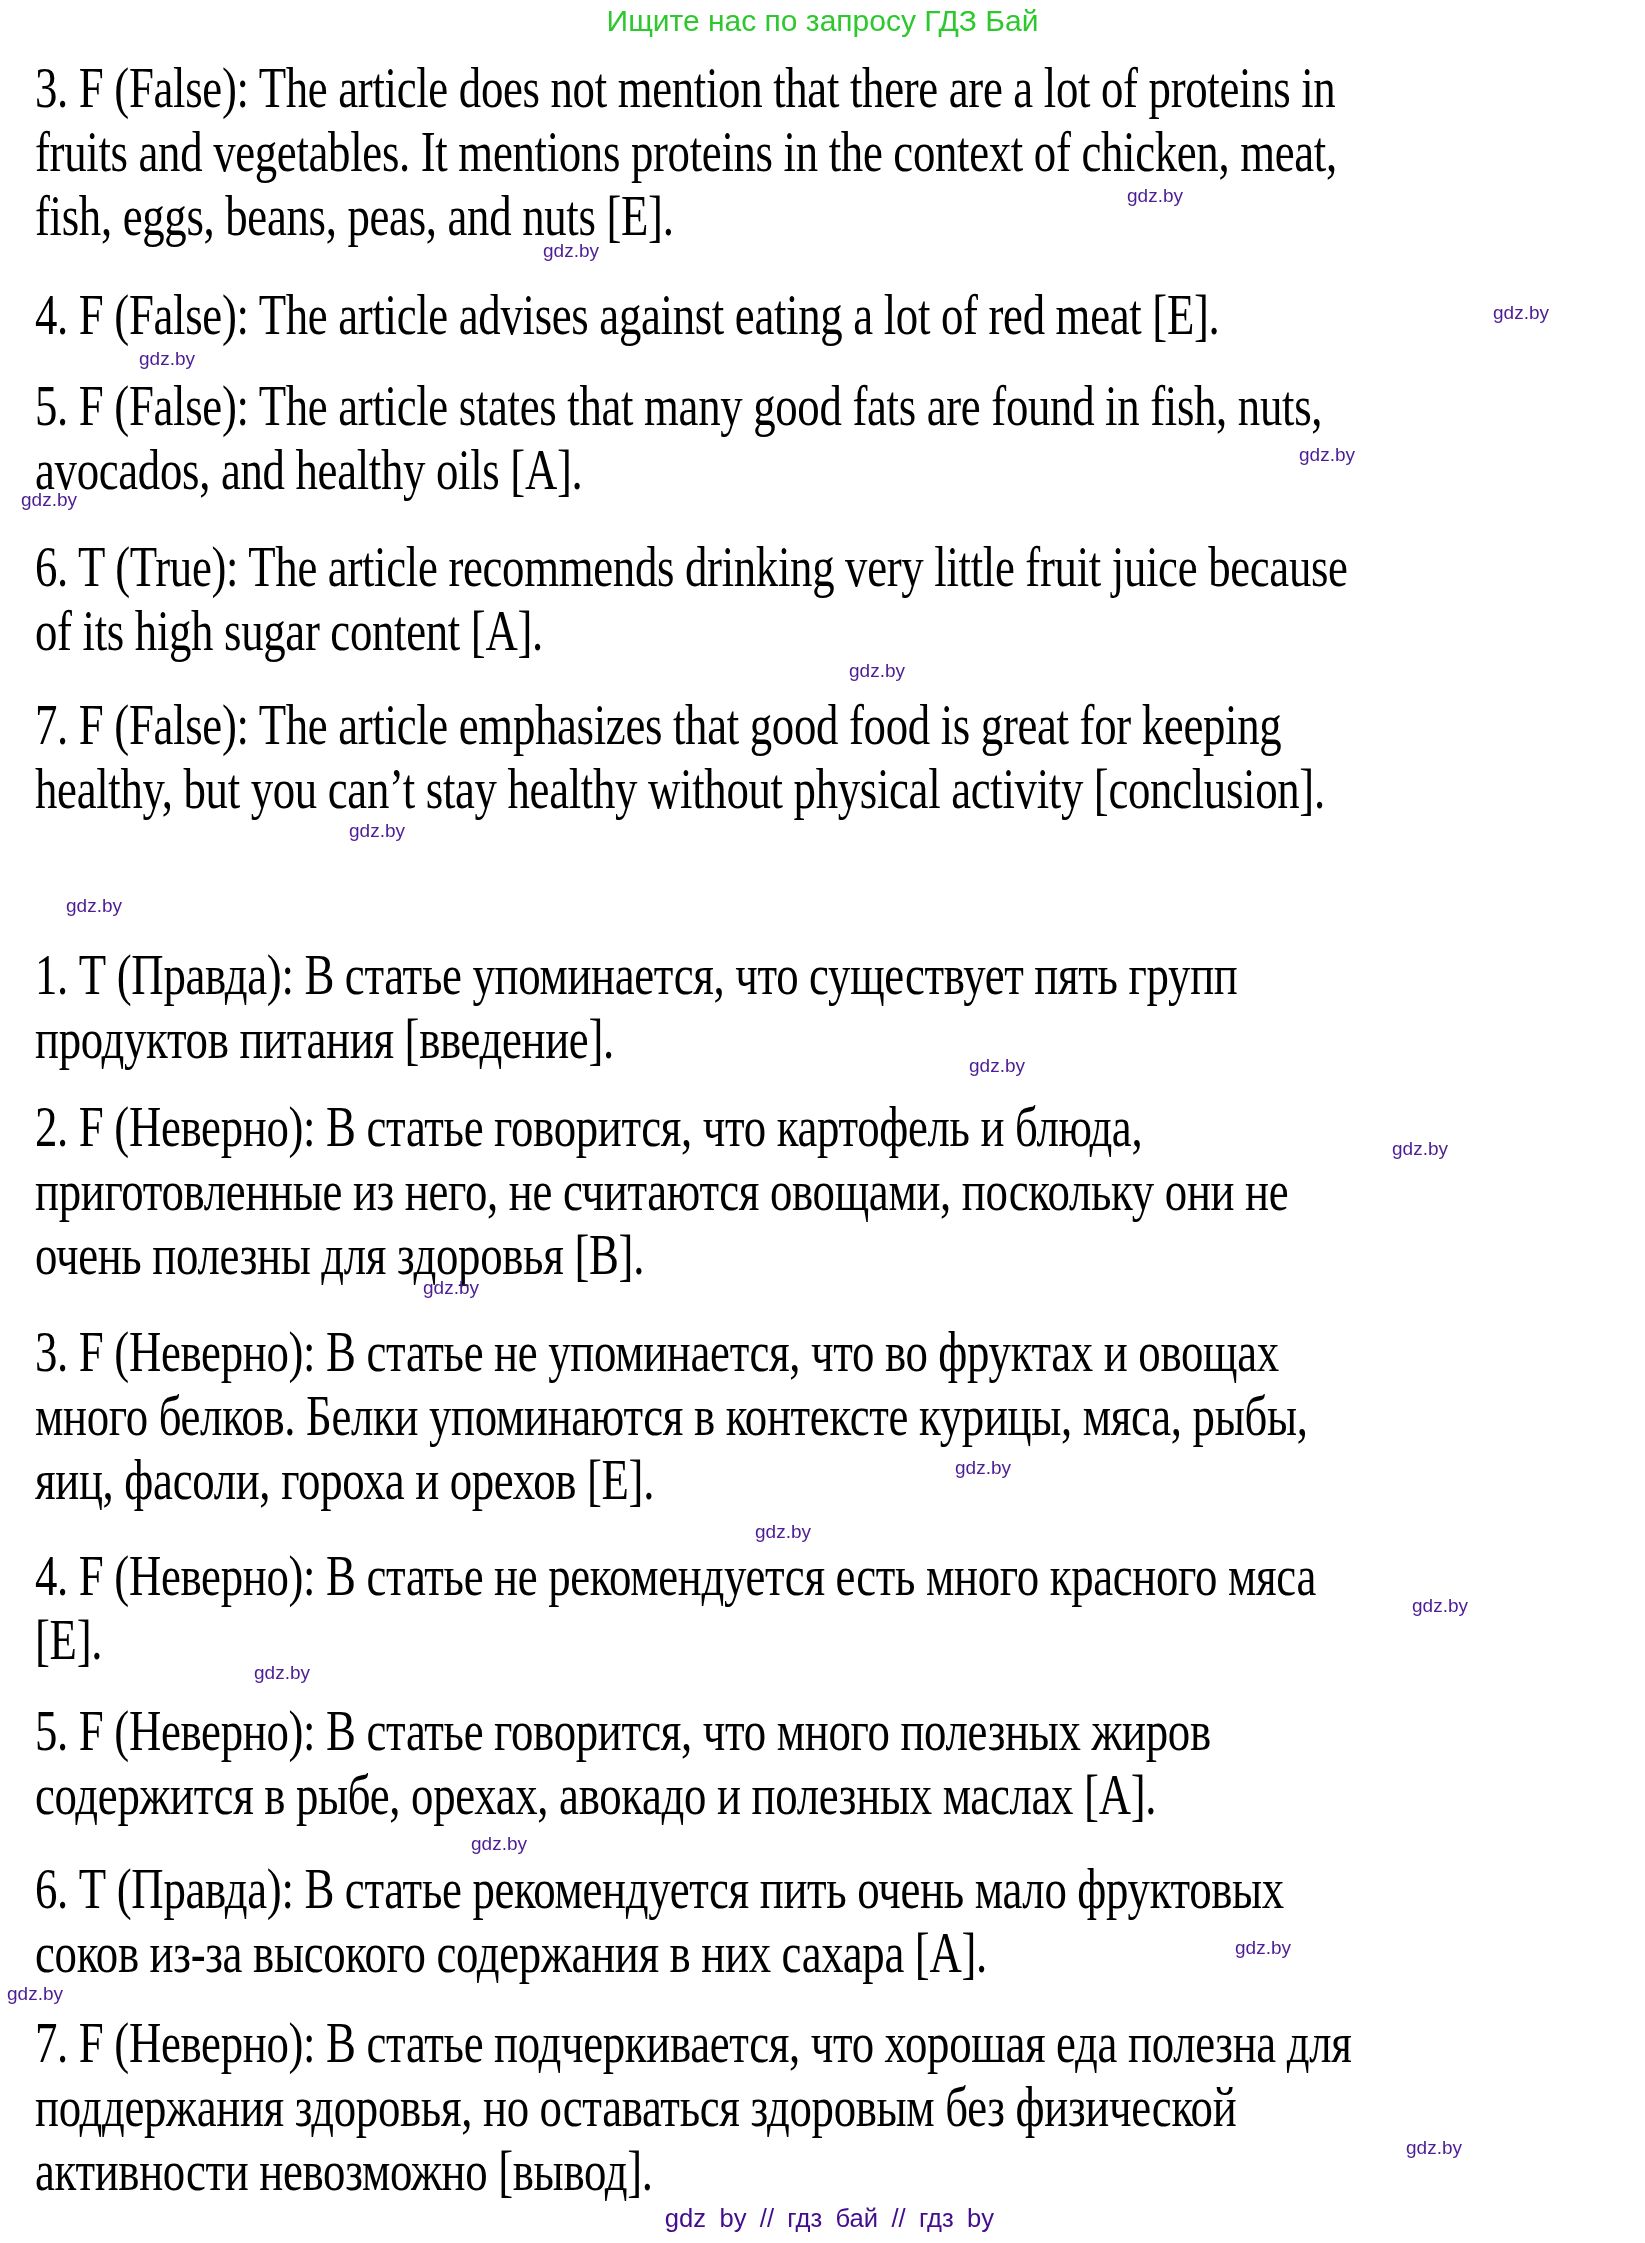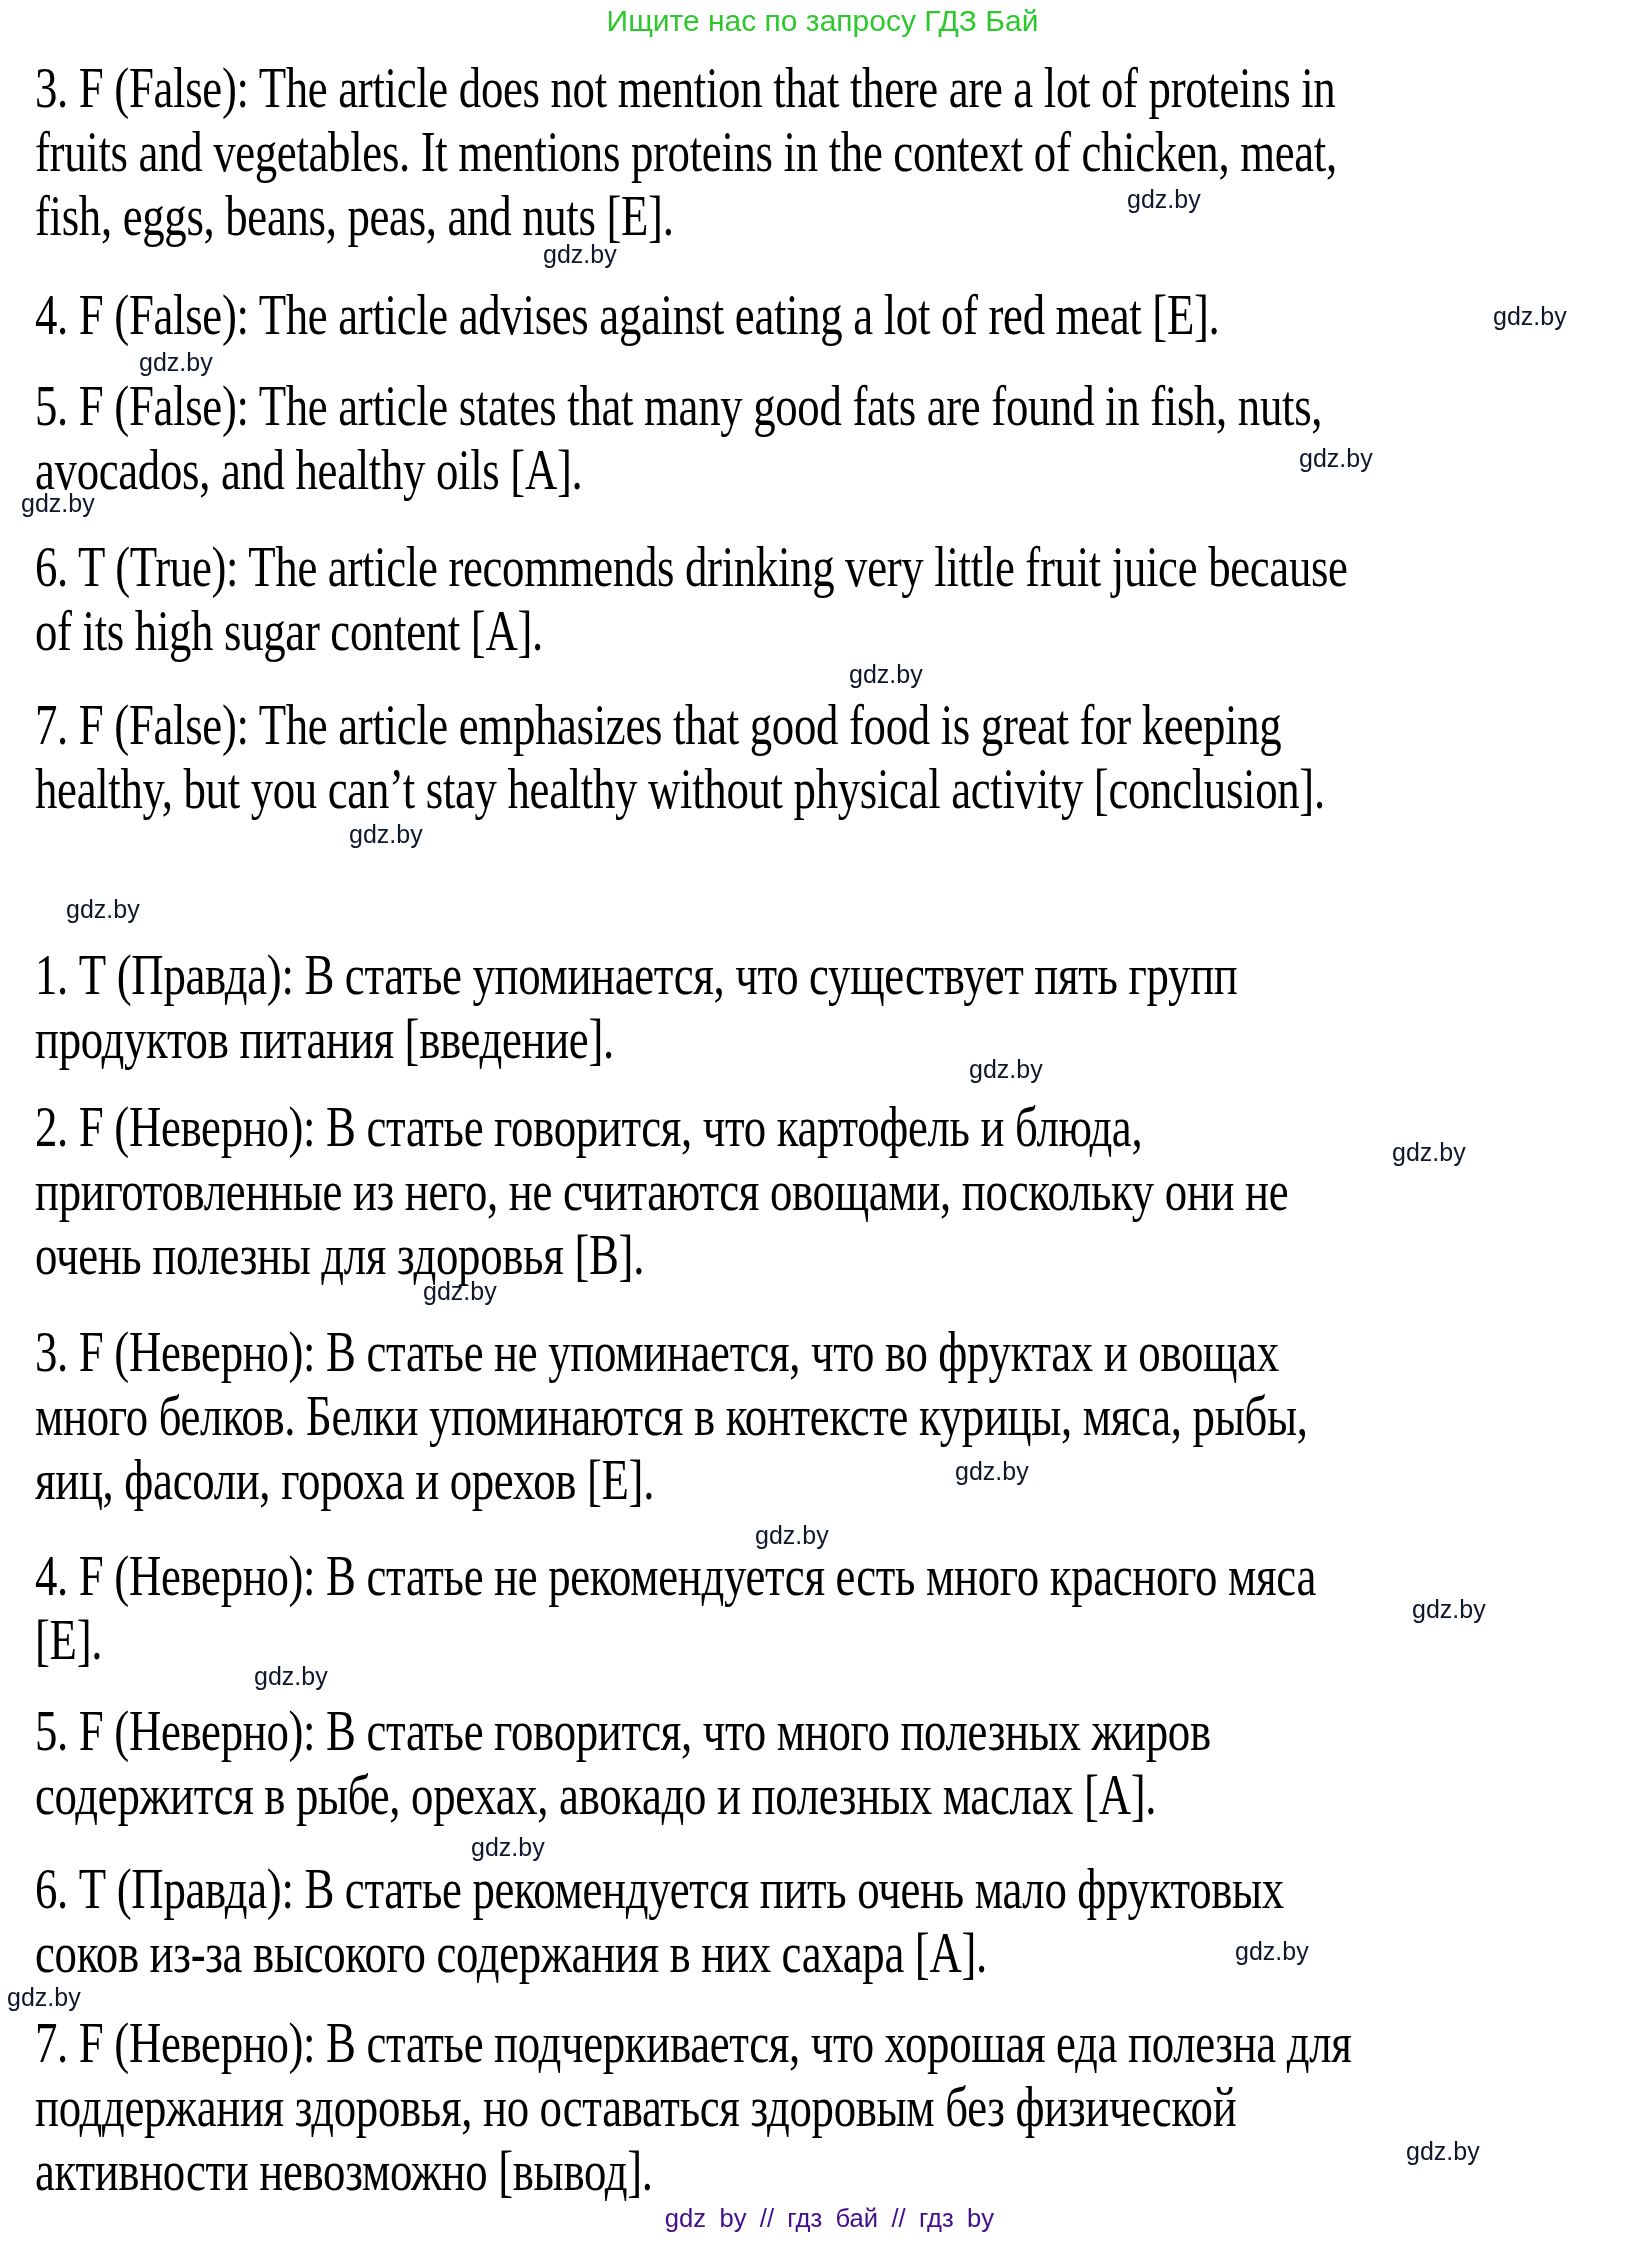--- a/index.html
+++ b/index.html
@@ -29,22 +29,22 @@
     font-size: 56px;
     line-height: 64px;
     white-space: pre-line;
     transform: scaleX(0.80);
     transform-origin: 0 0;
     letter-spacing: -0.4px;
   }
   .wm {
     position: absolute;
     font-family: "Liberation Sans", sans-serif;
-    font-size: 25px;
-    color: #0f172a;
+    font-size: 19px;
+    color: #4c1d95;
     white-space: nowrap;
   }
   .footer {
     position: absolute;
     top: 2204px; left: 7px;
     width: 100%;
     text-align: center;
     font-family: "Liberation Sans", sans-serif;
     font-size: 25.6px;
     color: #430d8e;

